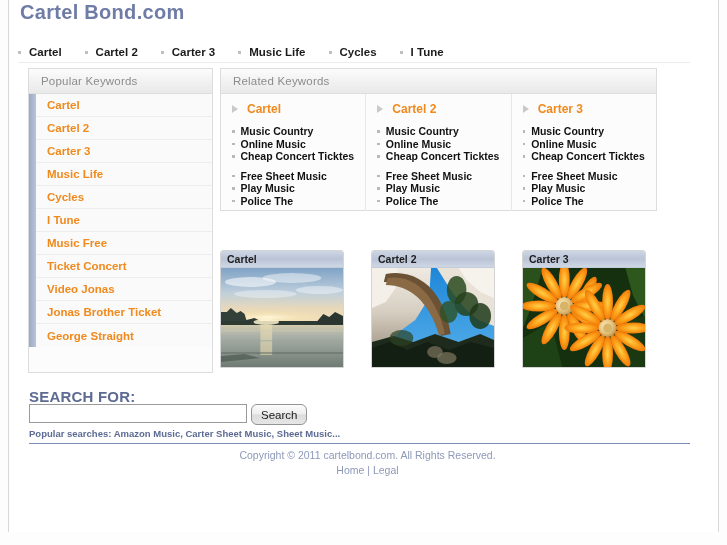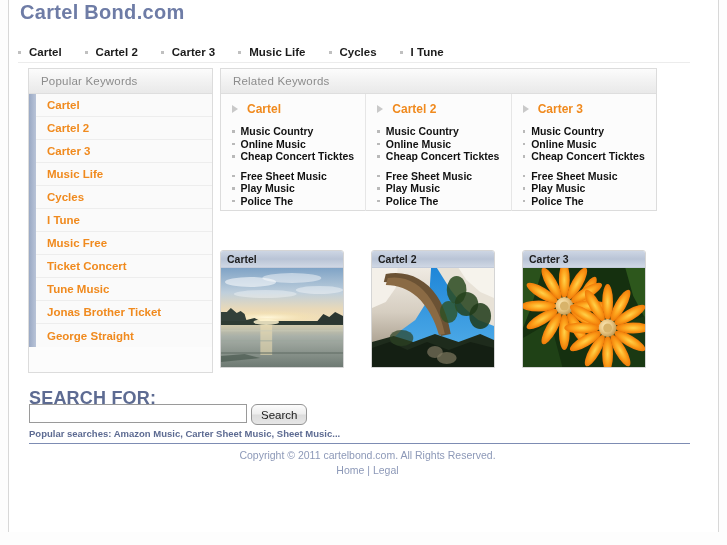--- a/index.html
+++ b/index.html
@@ -156,21 +156,21 @@
     border-bottom: 1px solid #c3cbda;
   }
   .card-title {
     font-size: 10.5px; font-weight: bold; color: #1c1c1c; padding-left: 6px;
   }
   .card-img { width: 100%; height: 99px; display: block; }
 
   
   .search-label {
     position: absolute; left: 29px; top: 388px;
-    font-size: 18px; font-weight: bold; color: #5d6b92; letter-spacing: 0.2px;
+    font-size: 15px; font-weight: bold; color: #5d6b92; letter-spacing: 0.2px;
   }
   .search-row {
     position: absolute; left: 29px; top: 404px;
     display: flex; align-items: flex-start;
   }
   .search-input {
     width: 218px; height: 19px;
     border: 1px solid #9a9a9a;
     background: #ffffff;
     font-family: "Liberation Sans", sans-serif;
@@ -280,21 +280,21 @@
       <li class="kw-item">
         <span class="kw-accent"></span>
         <span class="kw-label">Music Free</span>
       </li>
       <li class="kw-item">
         <span class="kw-accent"></span>
         <span class="kw-label">Ticket Concert</span>
       </li>
       <li class="kw-item">
         <span class="kw-accent"></span>
-        <span class="kw-label">Tune Music</span>
+        <span class="kw-label">Video Jonas</span>
       </li>
       <li class="kw-item">
         <span class="kw-accent"></span>
         <span class="kw-label">Jonas Brother Ticket</span>
       </li>
       <li class="kw-item">
         <span class="kw-accent"></span>
         <span class="kw-label">George Straight</span>
       </li>
     </ul>

